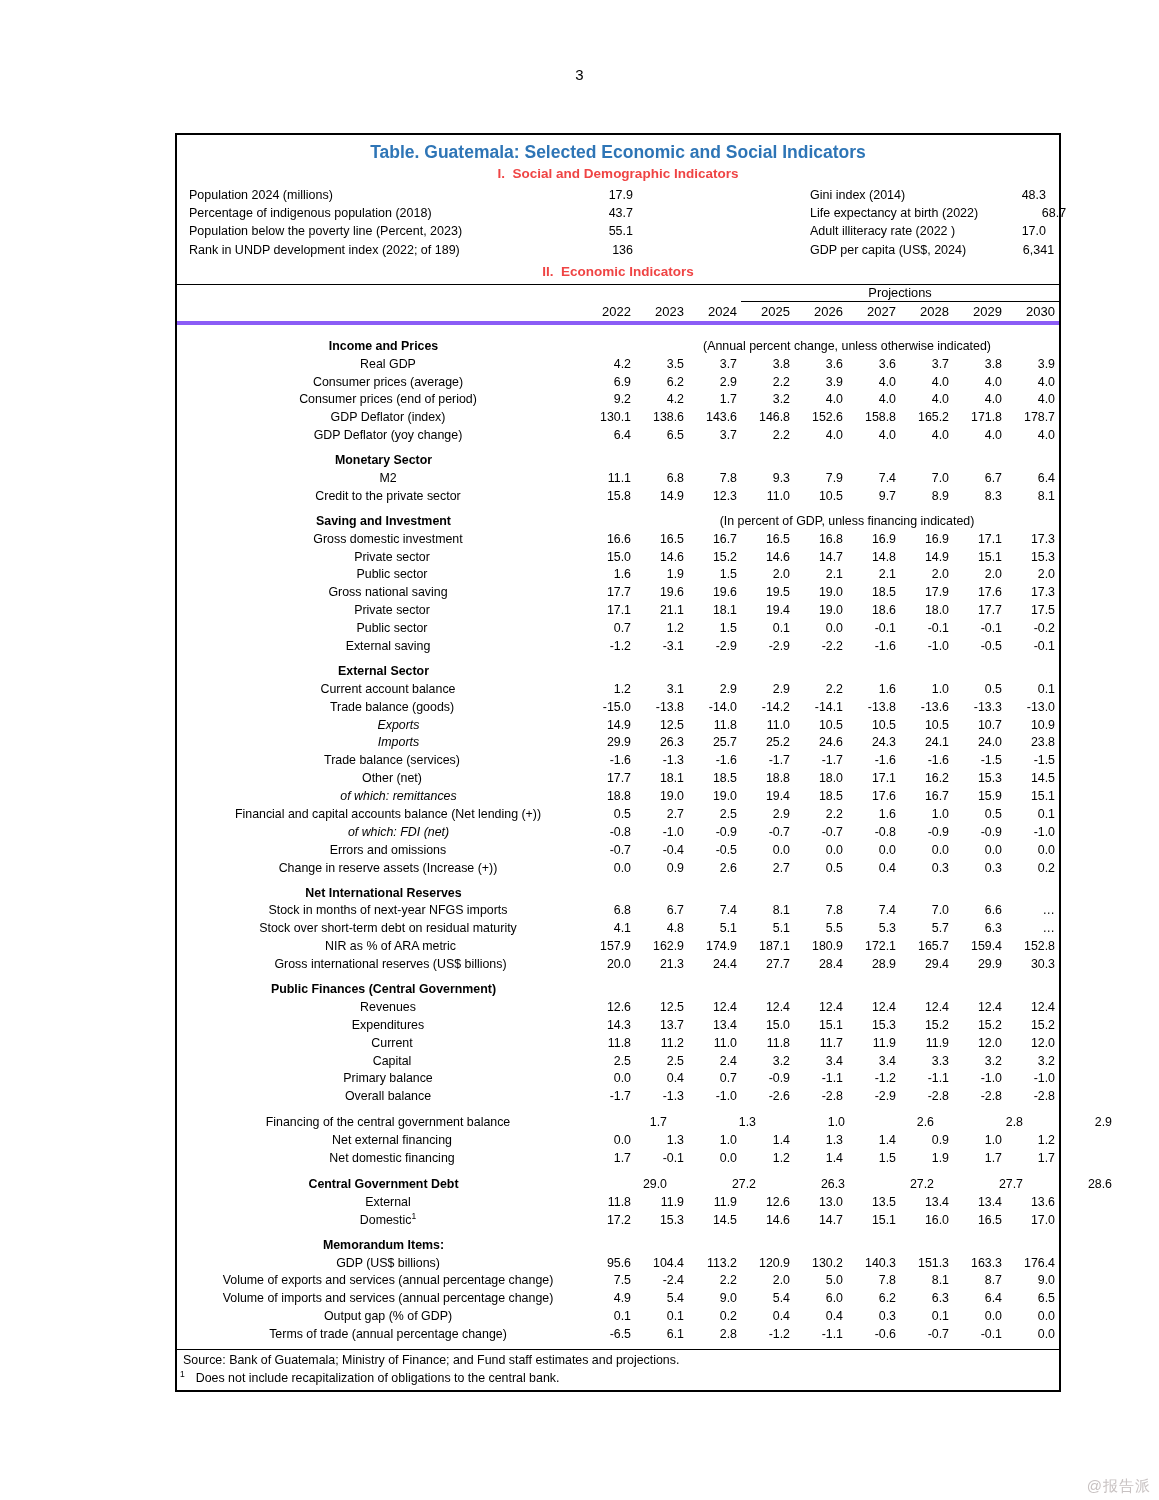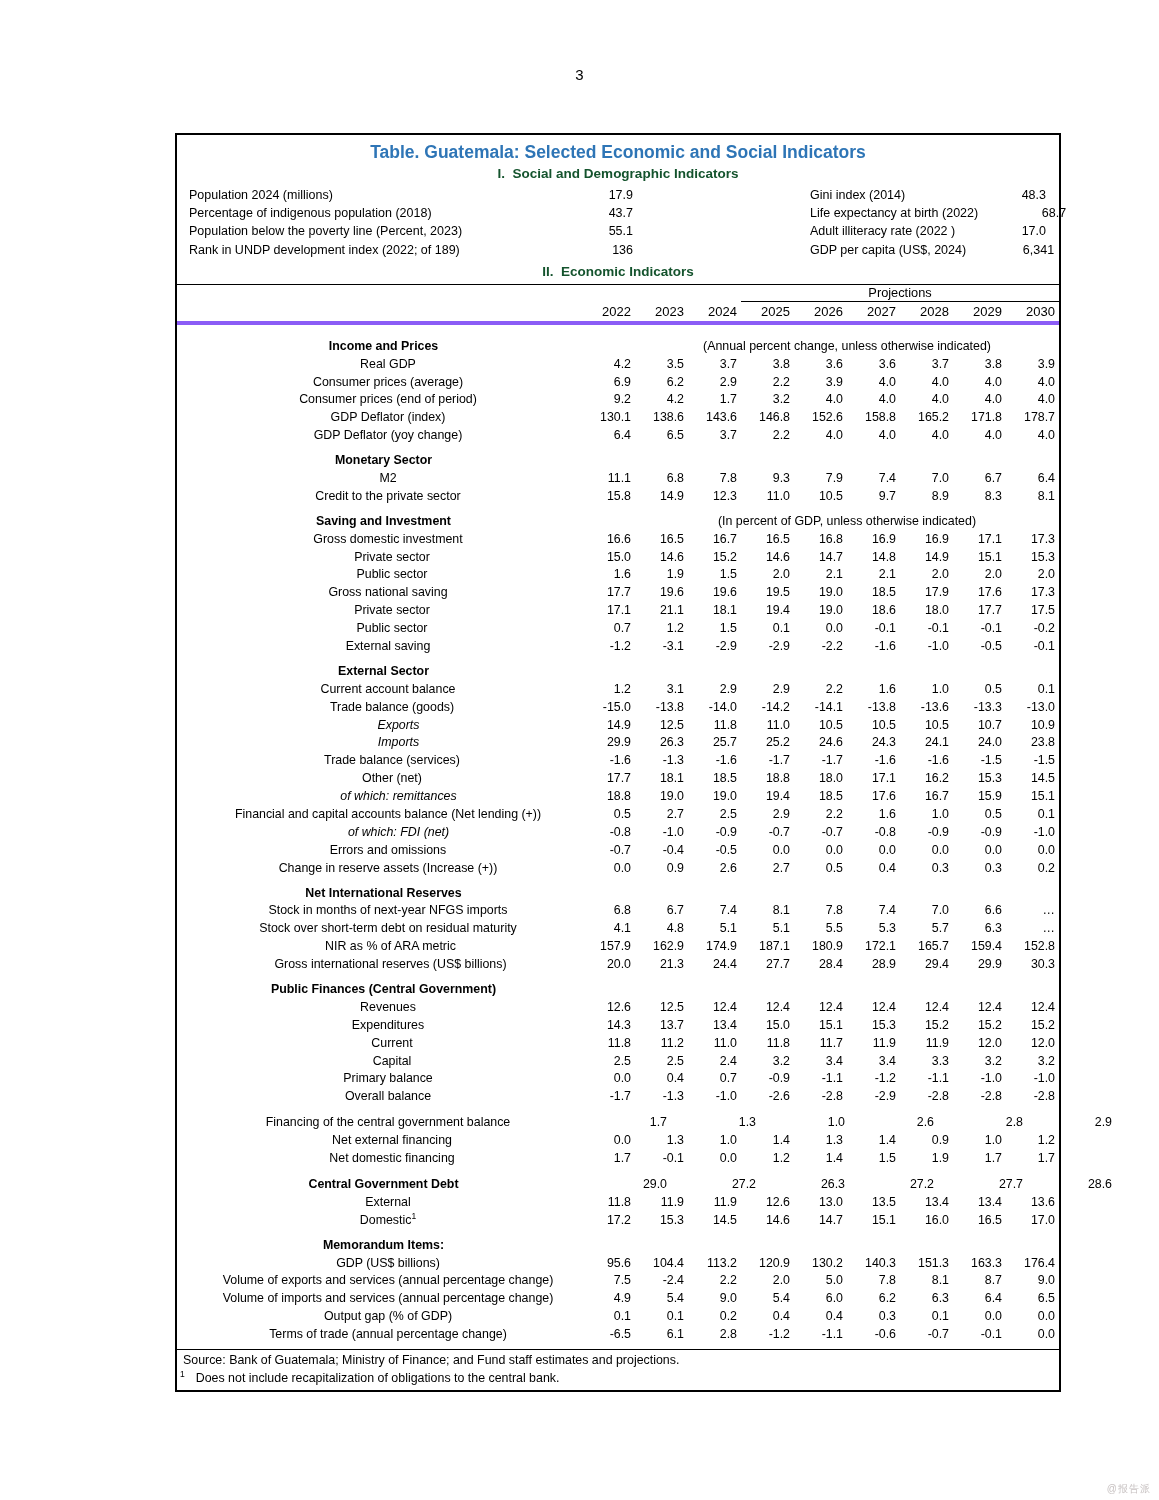--- a/index.html
+++ b/index.html
@@ -2,21 +2,21 @@
 <html><head>
 <meta charset="utf-8">
 <style>
   html,body{margin:0;padding:0;background:#fff;}
   .page{position:relative;width:1159px;height:1500px;background:#fff;overflow:hidden;
         font-family:"Liberation Sans","DejaVu Sans",sans-serif;color:#000;}
   .page-number{position:absolute;top:66px;left:0;right:0;text-align:center;font-size:15px;}
   .table-box{position:absolute;left:175px;top:133px;width:886px;box-sizing:border-box;
              border:2px solid #000;background:#fff;}
   .tbl-title{color:#2E75B6;font-weight:bold;font-size:17.5px;line-height:24px;text-align:center;padding-top:5px;}
-  .sec-head{color:#14532d;font-weight:bold;font-size:13.5px;line-height:18px;text-align:center;white-space:pre;}
+  .sec-head{color:#ef4444;font-weight:bold;font-size:13.5px;line-height:18px;text-align:center;white-space:pre;}
   .sec-head.s1{margin:1px 0 2px;}
   .sec-head.s2{margin:2px 0 0;padding-bottom:3px;}
 
   
   .demo-grid{padding:1px 11px 2px 12px;}
   .demo-row{display:grid;grid-template-columns:310px 136px 175px 1fr 90px;height:18.2px;line-height:18.2px;font-size:12.5px;}
   .demo-row div{white-space:nowrap;overflow:visible;}
   .demo-row .dval{text-align:right;padding-right:2px;}
 
   
@@ -42,21 +42,21 @@
   .lab.it{font-style:italic;}
   .note{grid-column:3 / -1;text-align:center;font-weight:normal;}
   sup{font-size:8.5px;vertical-align:super;line-height:0;}
 
   
   .ftr{border-top:1px solid #000;font-size:12.4px;padding:1px 0 3px;}
   .src{line-height:18px;padding-left:6px;}
   .fnote{line-height:18px;padding-left:3px;}
   .fnote span{margin-left:11px;}
 
-  .watermark{position:absolute;right:8px;bottom:4px;font-size:10px;color:#c8c2c2;letter-spacing:1px;}
+  .watermark{position:absolute;right:8px;bottom:4px;font-size:15px;color:#c8c2c2;letter-spacing:1px;}
 </style>
 </head>
 <body>
 
 <div class="page">
   <div class="page-number">3</div>
 
   <div class="table-box">
     <div class="tbl-title">Table. Guatemala: Selected Economic and Social Indicators</div>
     <div class="sec-head s1">I.  Social and Demographic Indicators</div>
@@ -199,21 +199,21 @@
           <div class="val">12.3</div>
           <div class="val">11.0</div>
           <div class="val">10.5</div>
           <div class="val">9.7</div>
           <div class="val">8.9</div>
           <div class="val">8.3</div>
           <div class="val">8.1</div>
         </div>
         <div class="erow heading">
           <div class="lab i0">Saving and Investment</div>
-          <div class="note">(In percent of GDP, unless otherwise indicated)</div>
+          <div class="note">(In percent of GDP, unless financing indicated)</div>
         </div>
         <div class="erow">
           <div class="lab i1">Gross domestic investment</div>
           <div class="val">16.6</div>
           <div class="val">16.5</div>
           <div class="val">16.7</div>
           <div class="val">16.5</div>
           <div class="val">16.8</div>
           <div class="val">16.9</div>
           <div class="val">16.9</div>

